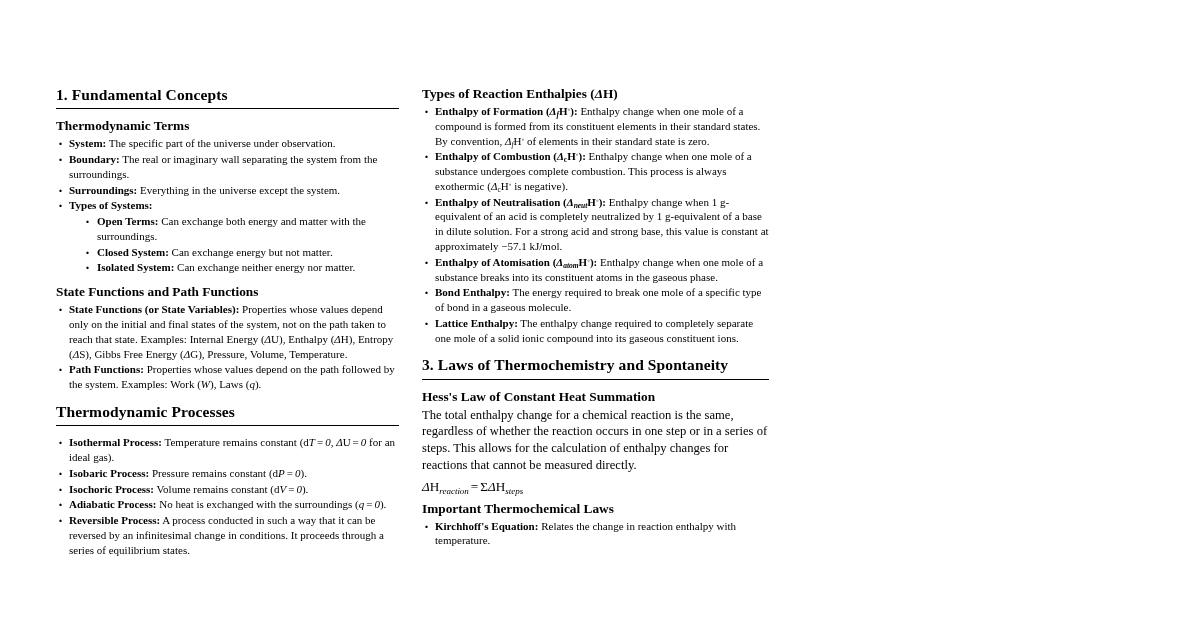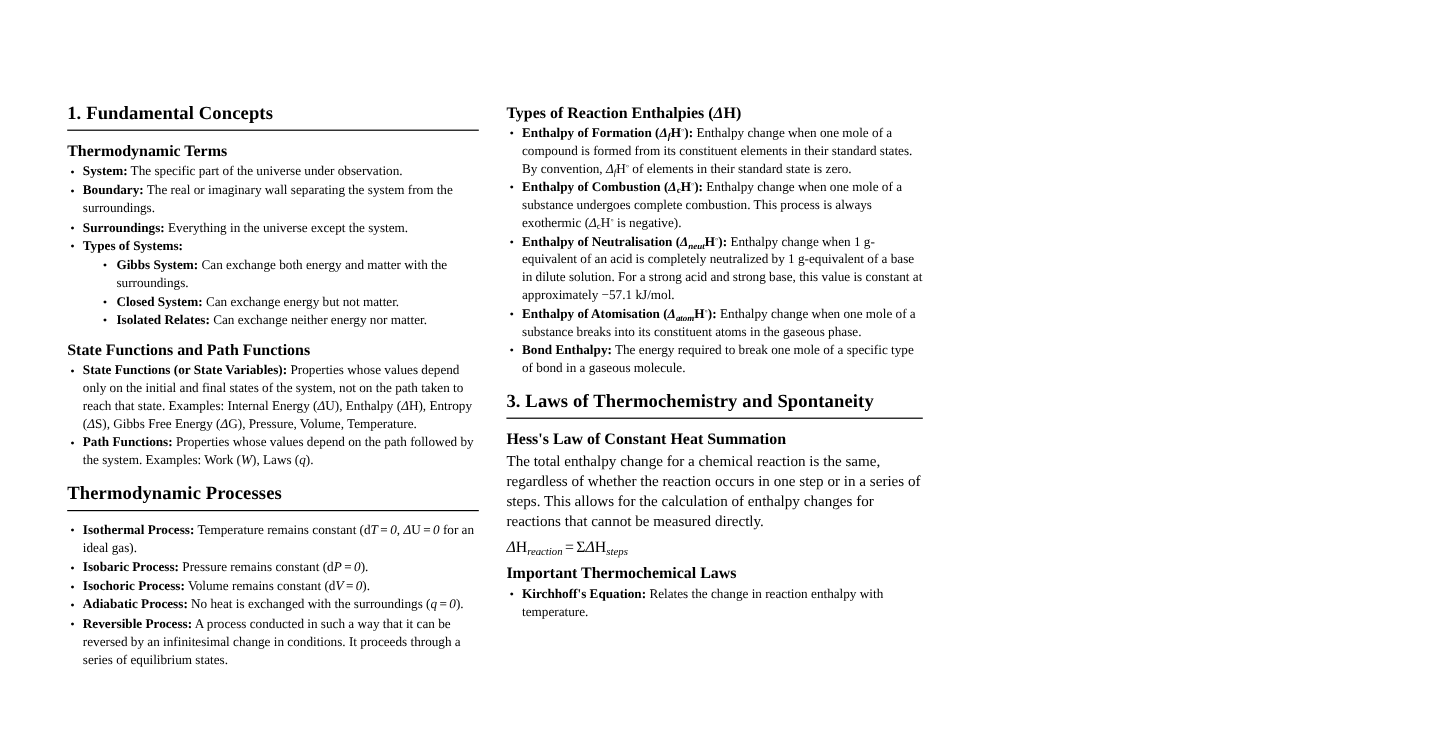--- a/index.html
+++ b/index.html
@@ -144,27 +144,27 @@
           <li class="tight">
             <b>Boundary:</b><span> The real or imaginary wall separating the system from the surroundings.</span>
           </li>
           <li class="tight">
             <b>Surroundings:</b><span> Everything in the universe except the system.</span>
           </li>
           <li class="tight">
             <b>Types of Systems:</b>
             <ul class="blist">
               <li class="tight">
-                <b>Gibbs System:</b><span> Can exchange both energy and matter with the surroundings.</span>
+                <b>Open Terms:</b><span> Can exchange both energy and matter with the surroundings.</span>
               </li>
               <li class="tight">
                 <b>Closed System:</b><span> Can exchange energy but not matter.</span>
               </li>
               <li class="tight">
-                <b>Isolated Relates:</b><span> Can exchange neither energy nor matter.</span>
+                <b>Isolated System:</b><span> Can exchange neither energy nor matter.</span>
               </li>
             </ul>
           </li>
         </ul>
       </div>
 
       <div class="sub-block">
         <h2 class="sub">State Functions and Path Functions</h2>
         <ul class="blist">
           <li class="tight">
@@ -216,20 +216,23 @@
         </li>
         <li class="tight">
           <b><span>Enthalpy of Neutralisation (</span><span class="math">Δ<sub>neut</sub><span class="up">H</span><sup>◦</sup></span><span>):</span></b><span> Enthalpy change when 1 g-equivalent of an acid is completely neutralized by 1 g-equivalent of a base in dilute solution. For a strong acid and strong base, this value is constant at approximately </span><span class="math"><span class="up">−57.1 kJ<span class="frac-sl">/</span>mol</span></span><span>.</span>
         </li>
         <li class="tight">
           <b><span>Enthalpy of Atomisation (</span><span class="math">Δ<sub>atom</sub><span class="up">H</span><sup>◦</sup></span><span>):</span></b><span> Enthalpy change when one mole of a substance breaks into its constituent atoms in the gaseous phase.</span>
         </li>
         <li class="tight">
           <b>Bond Enthalpy:</b><span> The energy required to break one mole of a specific type of bond in a gaseous molecule.</span>
         </li>
+        <li class="tight">
+          <b>Lattice Enthalpy:</b><span> The enthalpy change required to completely separate one mole of a solid ionic compound into its gaseous constituent ions.</span>
+        </li>
       </ul>
     </div>
 
     <div class="sec-block">
       <h1 class="sec">3. Laws of Thermochemistry and Spontaneity</h1>
       <hr class="rule">
 
       <h2 class="sub">Hess's Law of Constant Heat Summation</h2>
       <p class="para">The total enthalpy change for a chemical reaction is the same, regardless of whether the reaction occurs in one step or in a series of steps. This allows for the calculation of enthalpy changes for reactions that cannot be measured directly.</p>
 

